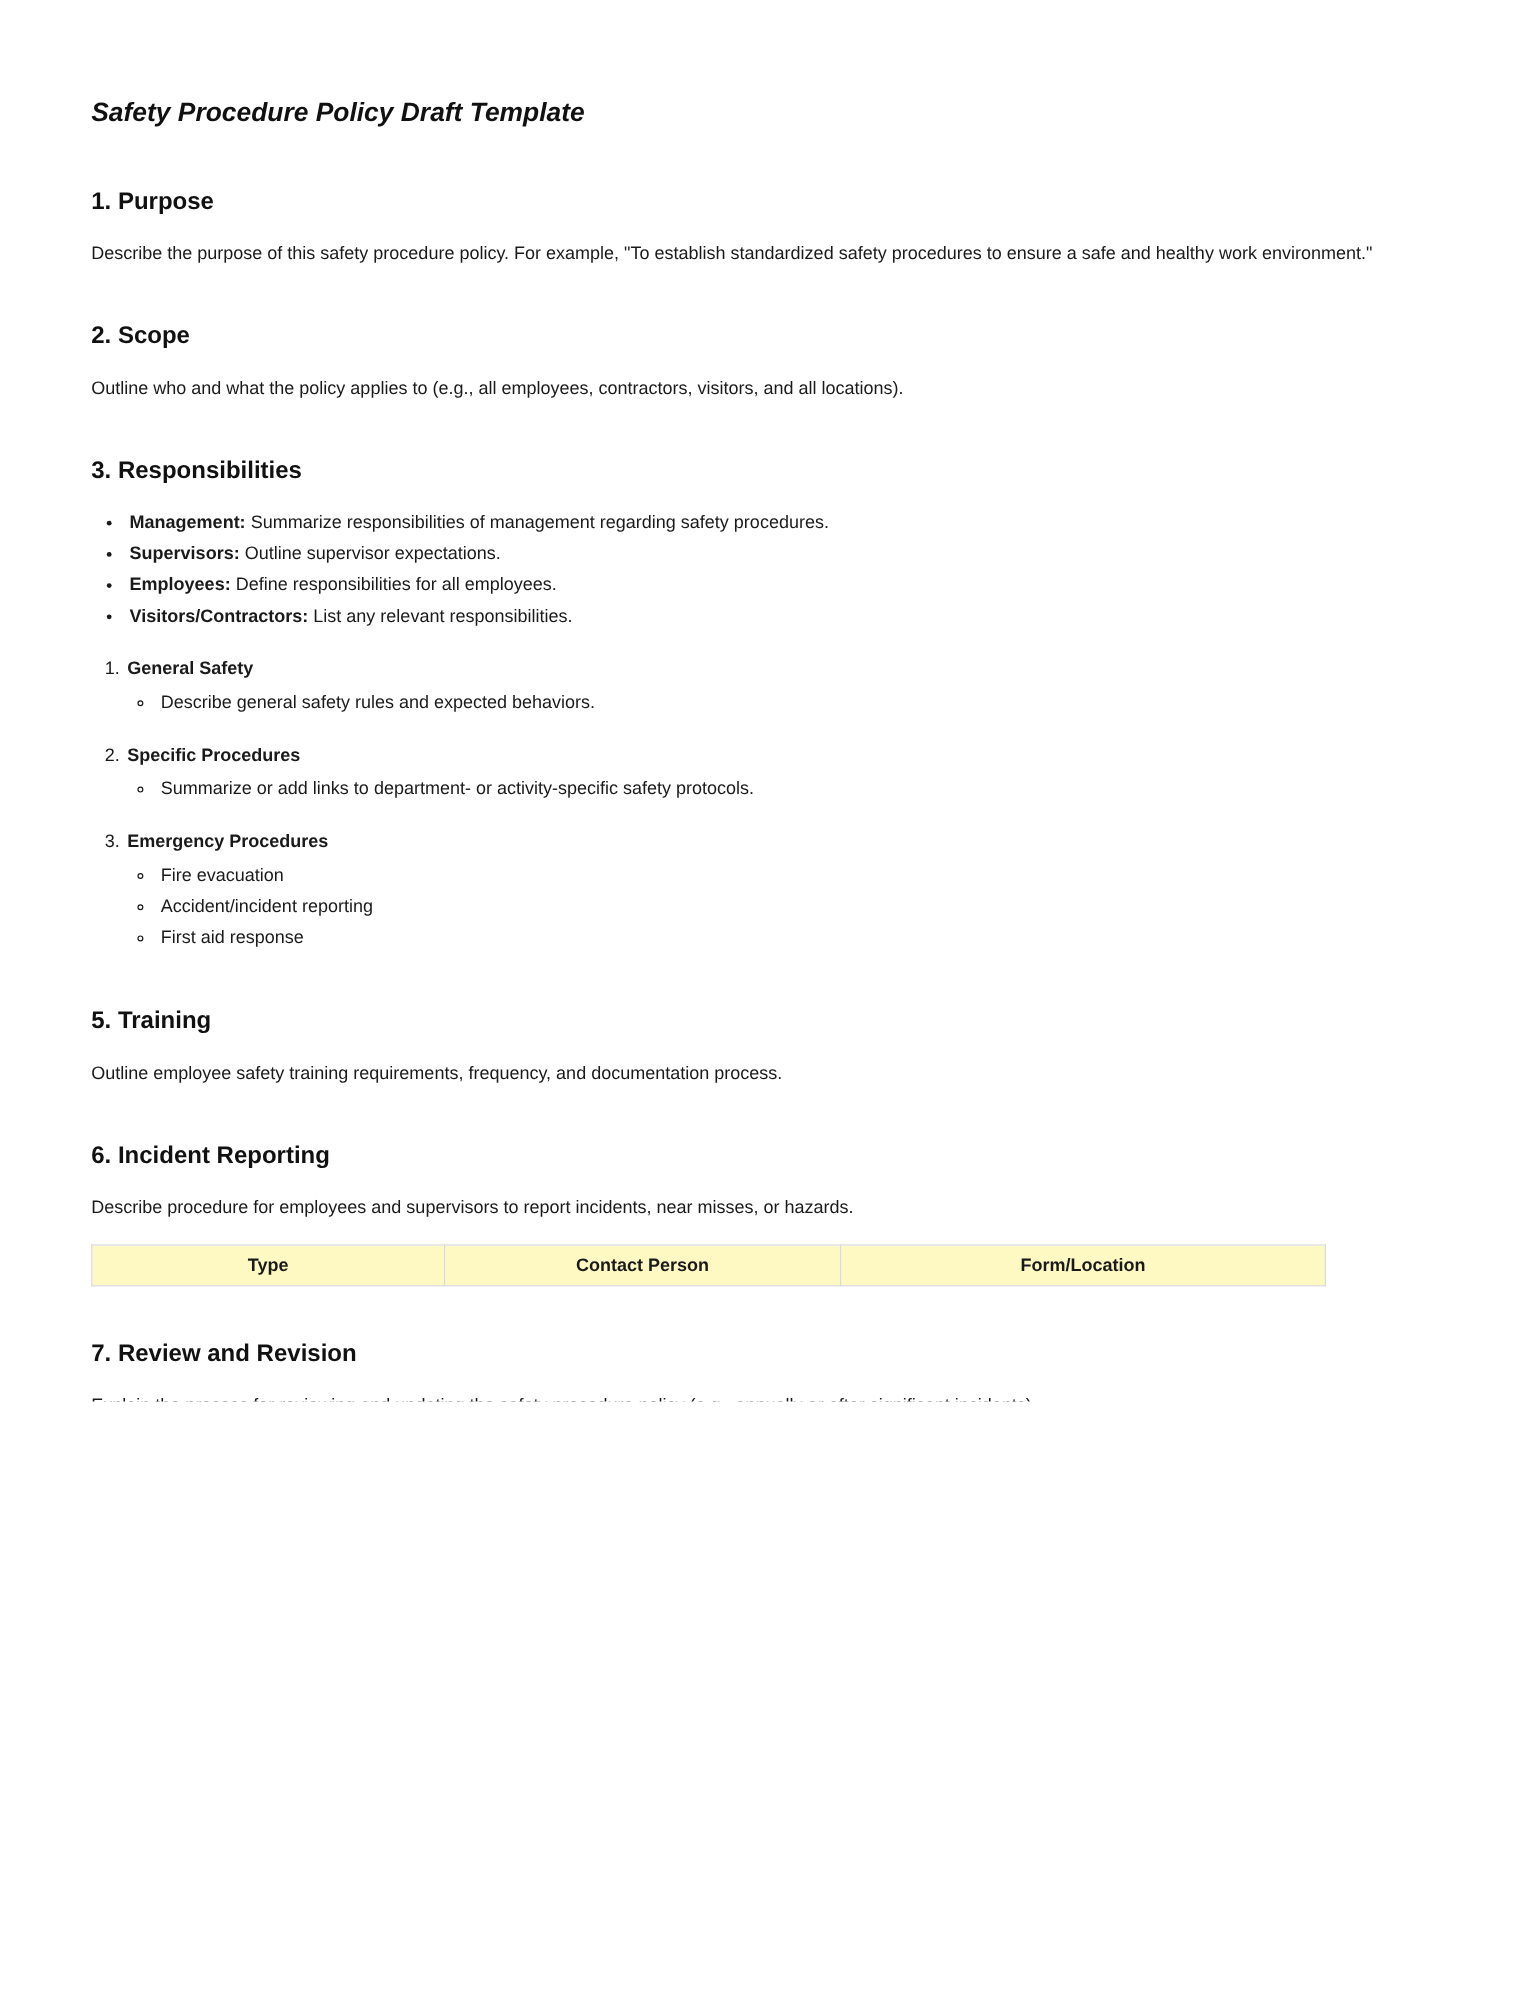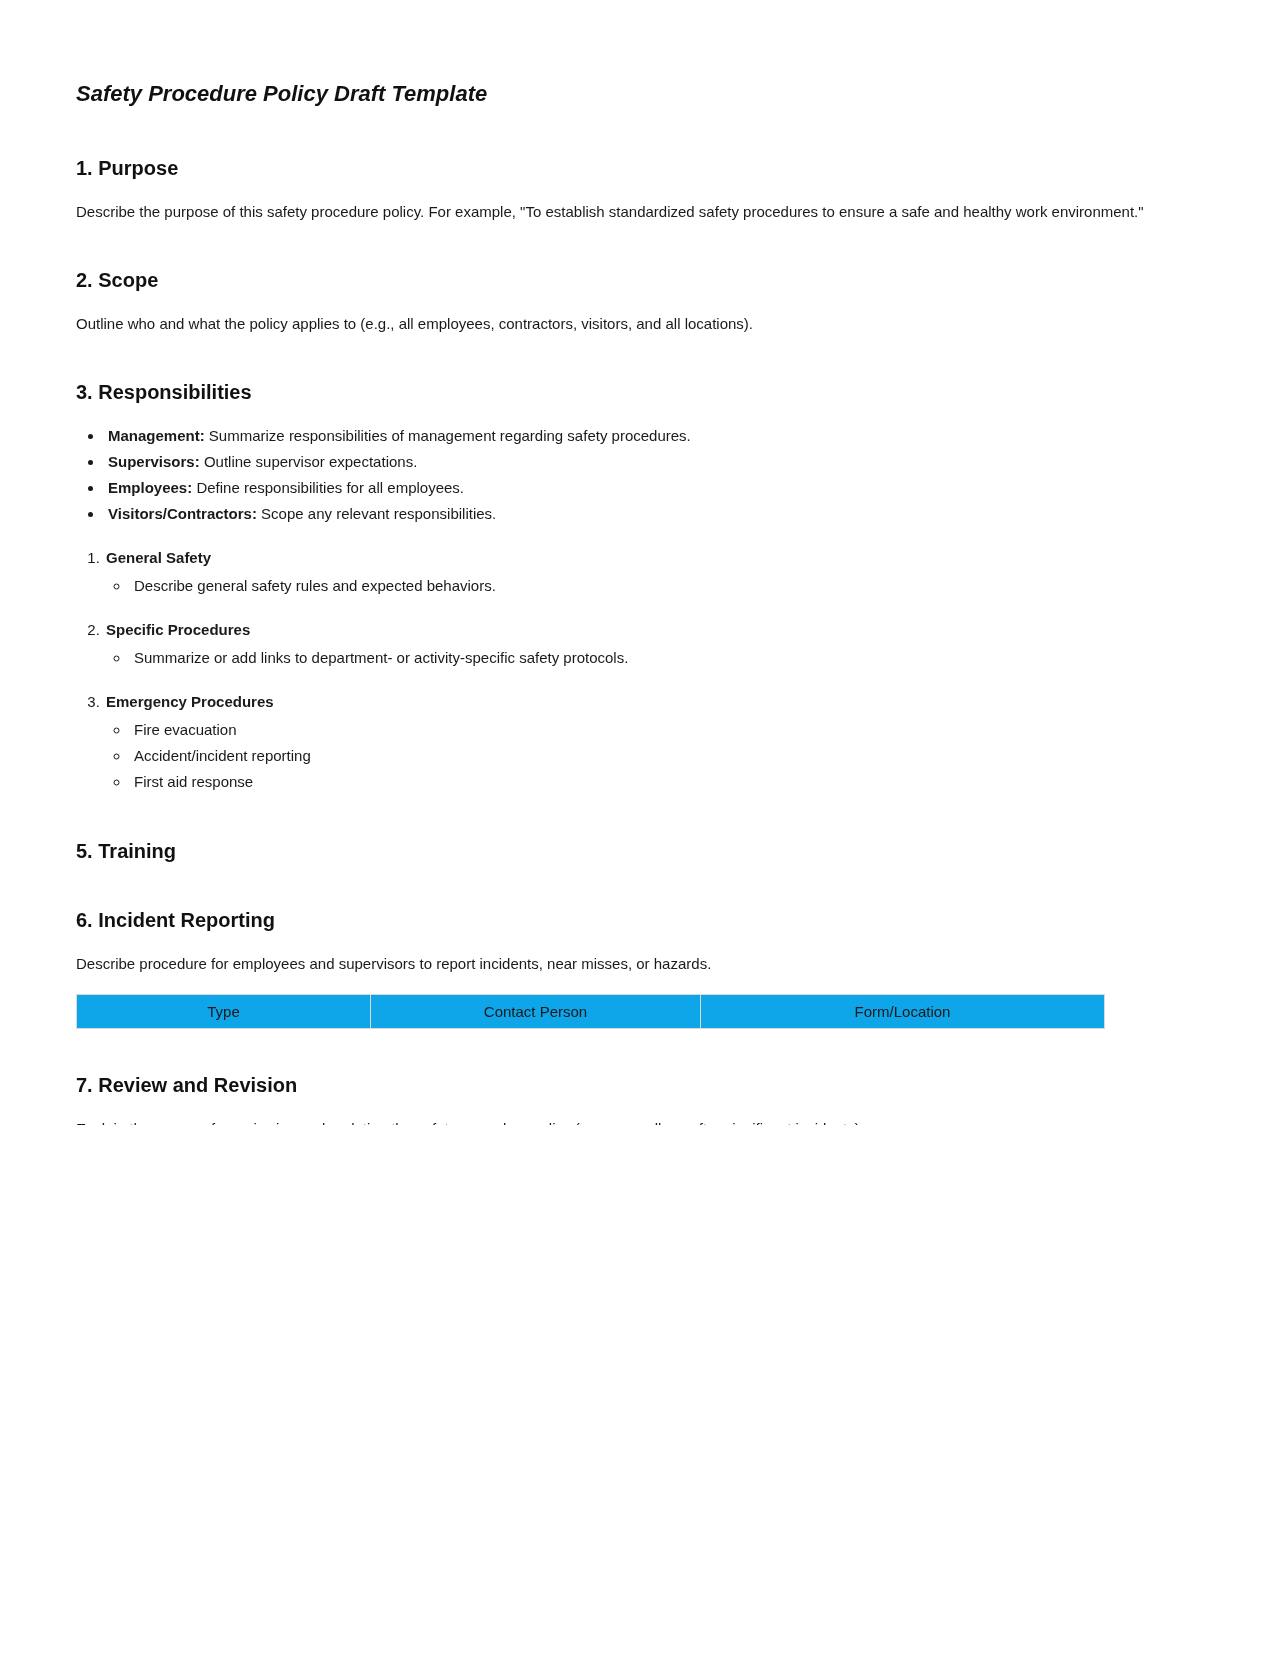--- a/index.html
+++ b/index.html
@@ -80,23 +80,23 @@
   }
   table.report-table th,
   table.report-table td {
     border: 1px solid #d9d9d9;
     padding: 8px 9px;
     line-height: 17px;
     overflow: hidden;
     white-space: nowrap;
   }
   table.report-table th {
-    font-weight: normal;
+    font-weight: bold;
     text-align: center;
-    background: #0ea5e9;
+    background: #fef9c3;
   }
   table.report-table td { text-align: left; }
   col.c1 { width: 294px; }
   col.c2 { width: 330px; }
   col.c3 { width: 404px; }
   p.clipped {
     height: 9px;            
     overflow: hidden;
     margin-bottom: 0;
   }
@@ -123,21 +123,21 @@
     <li>
       <strong>Supervisors:</strong>
       <span>Outline supervisor expectations.</span>
     </li>
     <li>
       <strong>Employees:</strong>
       <span>Define responsibilities for all employees.</span>
     </li>
     <li>
       <strong>Visitors/Contractors:</strong>
-      <span>Scope any relevant responsibilities.</span>
+      <span>List any relevant responsibilities.</span>
     </li>
   </ul>
 
   <ol class="numbered">
     <li>
       <strong class="item-title">General Safety</strong>
       <ul class="sub-bullets">
         <li>Describe general safety rules and expected behaviors.</li>
       </ul>
     </li>
@@ -151,20 +151,21 @@
       <strong class="item-title">Emergency Procedures</strong>
       <ul class="sub-bullets">
         <li>Fire evacuation</li>
         <li>Accident/incident reporting</li>
         <li>First aid response</li>
       </ul>
     </li>
   </ol>
 
   <h2 class="sec-heading">5. Training</h2>
+  <p class="body-text">Outline employee safety training requirements, frequency, and documentation process.</p>
 
   <h2 class="sec-heading">6. Incident Reporting</h2>
   <p class="body-text">Describe procedure for employees and supervisors to report incidents, near misses, or hazards.</p>
 
   <table class="report-table">
     <colgroup>
         <col class="c1">
         <col class="c2">
         <col class="c3">
       </colgroup>

